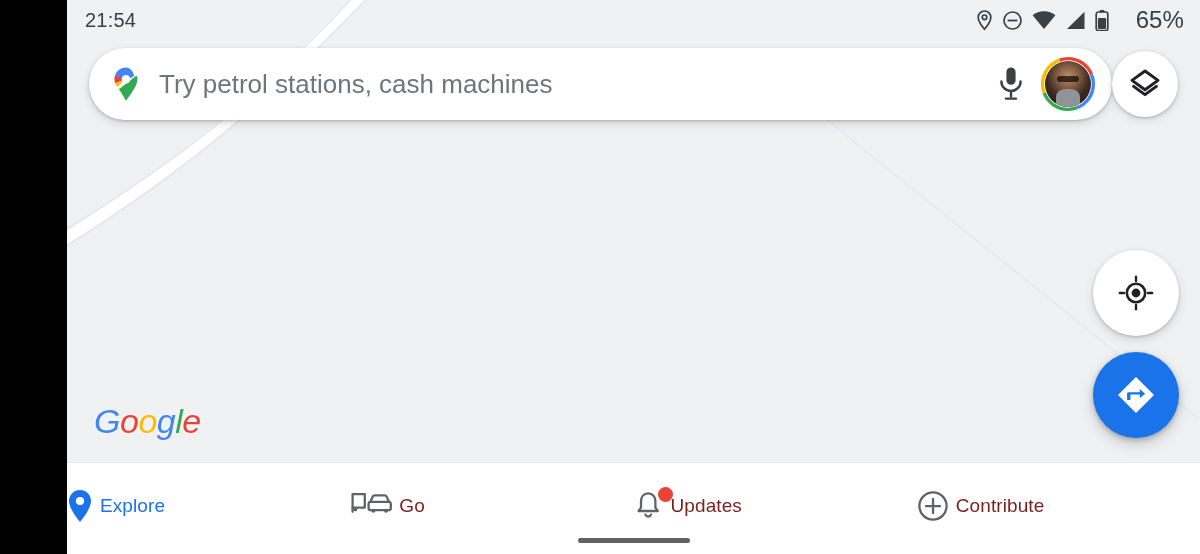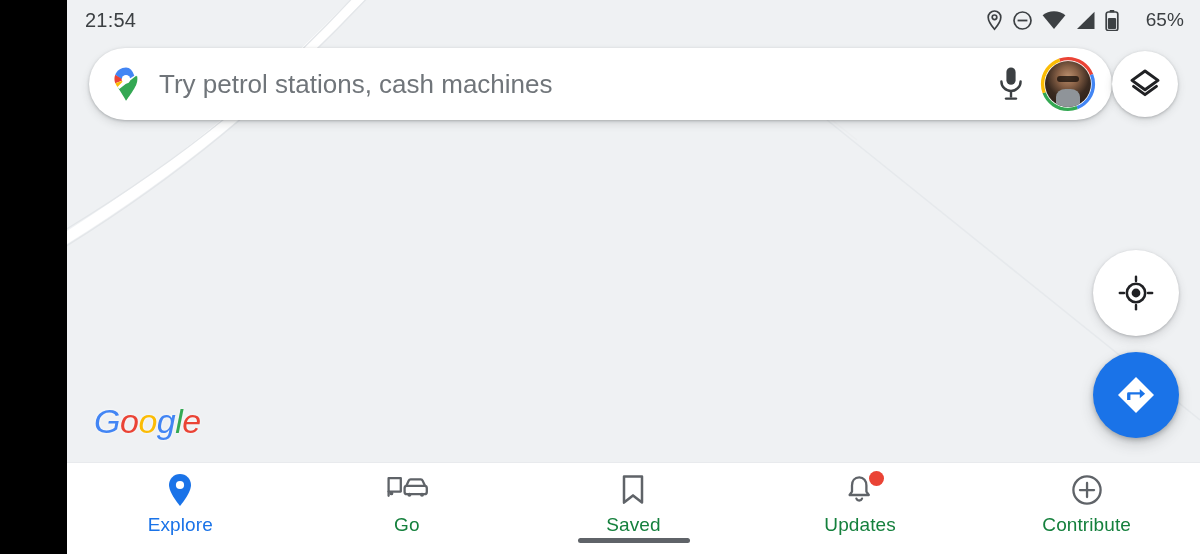--- a/index.html
+++ b/index.html
@@ -43,21 +43,21 @@
   #status-clock {
     font-size: 20px; color: #3c4043;
     letter-spacing: .2px;
   }
   #status-icons {
     margin-left: auto;
     display: flex; align-items: center; gap: 9px;
   }
   #status-icons svg { display: block; }
   #battery-pct {
-    font-size: 19px; color: #3c4043;
+    font-size: 24px; color: #3c4043;
     margin-left: 18px; letter-spacing: .1px;
   }
   
   #search-row {
     position: absolute;
     left: 22px; top: 48px;
     width: 1089px; height: 72px;
     display: flex; align-items: center; 
     z-index: 15;
   }
@@ -146,33 +146,33 @@
   
   #bottom-nav {
     position: absolute; left: 0; top: 462px;
     width: 1133px; height: 92px;
     background: #fff;
     display: flex; align-items: flex-start;
     border-top: 1px solid #e8eaed;
   }
   .nav-item {
     flex: 1; height: 76px;
-    display: flex; flex-direction: column;
+    display: flex; flex-direction: row;
     align-items: center; justify-content: flex-start;
     padding-top: 10px; gap: 7px;
     background: none; border: 0; cursor: pointer;
     position: relative;
   }
   .nav-icon {
     height: 34px; display: flex;
     align-items: center; justify-content: center;
     position: relative;
   }
   .nav-label {
-    font-size: 19px; color: #15803d;
+    font-size: 19px; color: #7f1d1d;
     font-family: "Liberation Sans", sans-serif;
     letter-spacing: .1px;
   }
   .nav-item.active .nav-label { color: #1a73e8; }
   #updates-badge {
     position: absolute; right: -9px; top: -2px;
     width: 15px; height: 15px; border-radius: 50%;
     background: #ea4335;
   }
   #home-indicator {
@@ -303,28 +303,20 @@
             <circle cx="5.4" cy="18.4" r="1.9" fill="#5f6368"></circle>
             <path d="M20.4 10.8 L22.8 5.6 A2 2 0 0 1 24.6 4.4 h10.2 a2 2 0 0 1 1.8 1.2 l2.4 5.2" fill="none" stroke="#5f6368" stroke-width="2.3" stroke-linejoin="round"></path>
             <rect x="18.6" y="10.8" width="22.2" height="8.4" rx="2.2" fill="none" stroke="#5f6368" stroke-width="2.3"></rect>
             <circle cx="23.4" cy="19.8" r="2" fill="#5f6368"></circle>
             <circle cx="36" cy="19.8" r="2" fill="#5f6368"></circle>
           </svg>
         </span>
         <span class="nav-label">Go</span>
       </button>
 
-      <button class="nav-item">
-        <span class="nav-icon">
-          <svg width="26" height="32" viewBox="0 0 26 32">
-            <path d="M4 2.4h18v26.2L13 21.4 4 28.6z" fill="none" stroke="#5f6368" stroke-width="2.5" stroke-linejoin="round"></path>
-          </svg>
-        </span>
-        <span class="nav-label">Saved</span>
-      </button>
 
       <button class="nav-item">
         <span class="nav-icon">
           <svg width="30" height="32" viewBox="0 0 30 32">
             <path d="M14.2 3.4c-4.6 0-7.2 3.4-7.2 8v6.2l-2.4 3.4h19.2l-2.4-3.4V11.4c0-4.6-2.6-8-7.2-8z" fill="none" stroke="#5f6368" stroke-width="2.3" stroke-linejoin="round"></path>
             <path d="M11.4 24.6a3 3 0 0 0 5.6 0" fill="none" stroke="#5f6368" stroke-width="2.3" stroke-linecap="round"></path>
           </svg>
           <span id="updates-badge"></span>
         </span>
         <span class="nav-label">Updates</span>

